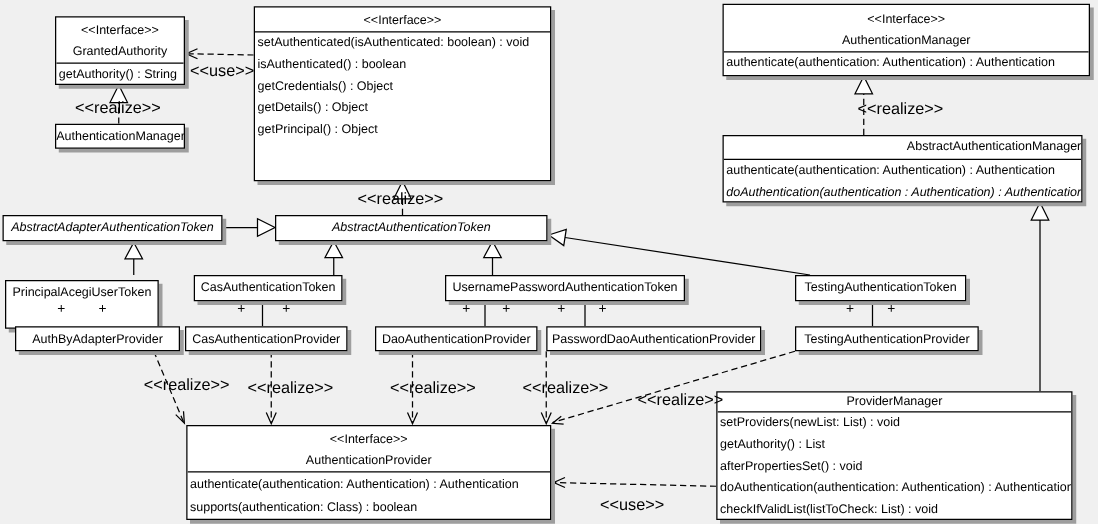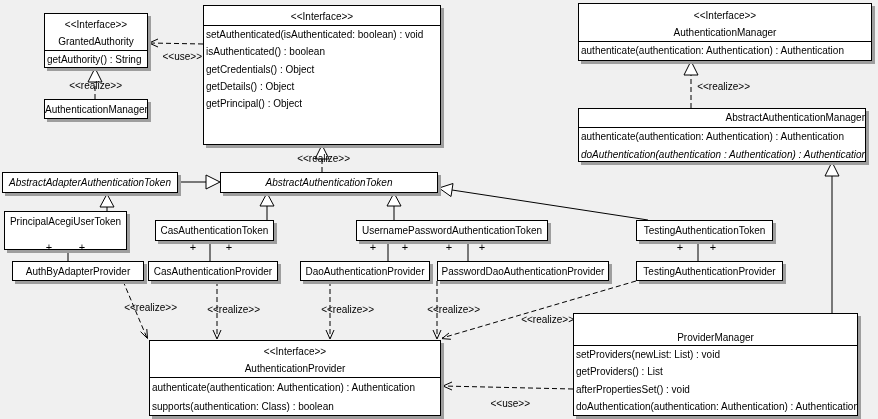--- a/index.html
+++ b/index.html
@@ -17,31 +17,31 @@
   svg.edges polyline.v{fill:none;stroke:#000;stroke-width:1;}
   .box{
     position:absolute;background:#fff;border:1px solid #000;
     box-shadow:3px 3px 0 #9e9e9e;box-sizing:border-box;overflow:hidden;
     font-size:10px;color:#000;
   }
   .box .hdr{text-align:center;border-bottom:1px solid #000;}
   .box .hdr div{line-height:17px;}
   .box .hdr.p2{padding-top:2px;}
   .box .hdr.p3{padding-top:3px;}
-  .box .hdr.h1 div{line-height:15px;margin-top:16px;}
+  .box .hdr.h1 div{line-height:15px;}
   .box .hdr.h1i div{line-height:18px;text-align:right;}
   .box .op{line-height:17.3px;white-space:nowrap;padding:0 2px;overflow:hidden;}
   .box.lh18 .op{line-height:18px;}
   .box.lh19 .op{line-height:19px;}
   .box.lh175 .op{line-height:17.5px;}
   .box.nameonly{text-align:center;}
   .box.nameonly .cname{line-height:19px;}
   .italic{font-style:italic;}
   .elabel{
-    position:absolute;font-size:10px;color:#000;text-align:right;
+    position:absolute;font-size:13px;color:#000;text-align:left;
     white-space:nowrap;line-height:11px;
   }
   .mult{
     position:absolute;font-size:11px;color:#000;text-align:center;
     width:10px;line-height:11px;
   }
 </style>
 </head>
 <body>
 
@@ -168,21 +168,21 @@
   </div>
 
   <div class="box nameonly" style="left:2px;top:172px;width:176px;height:21px">
     <div class="cname italic">AbstractAdapterAuthenticationToken</div>
   </div>
 
   <div class="box nameonly" style="left:220px;top:172px;width:218px;height:21px">
     <div class="cname italic">AbstractAuthenticationToken</div>
   </div>
 
-  <div class="box nameonly" style="left:4px;top:211px;width:123px;height:39px">
+  <div class="box nameonly" style="left:4px;top:224px;width:123px;height:39px">
     <div class="cname">PrincipalAcegiUserToken</div>
   </div>
 
   <div class="box nameonly" style="left:155px;top:220px;width:119px;height:21px">
     <div class="cname">CasAuthenticationToken</div>
   </div>
 
   <div class="box nameonly" style="left:356px;top:220px;width:192px;height:21px">
     <div class="cname">UsernamePasswordAuthenticationToken</div>
   </div>
@@ -219,21 +219,21 @@
     <div class="op">authenticate(authentication: Authentication) : Authentication</div>
     <div class="op">supports(authentication: Class) : boolean</div>
   </div>
 
   <div class="box" style="left:573px;top:313px;width:285px;height:103px">
     <div class="hdr h1">
       <div>ProviderManager</div>
     </div>
     <div>
       <div class="op">setProviders(newList: List) : void</div>
-      <div class="op">getProviders() : List</div>
+      <div class="op">getAuthority() : List</div>
       <div class="op">afterPropertiesSet() : void</div>
       <div class="op">doAuthentication(authentication: Authentication) : Authentication</div>
       <div class="op">checkIfValidList(listToCheck: List) : void</div>
     </div>
   </div>
 
   <div class="elabel" style="left:152px;top:51px;width:50px">&lt;&lt;use&gt;&gt;</div>
   <div class="elabel" style="left:60px;top:80px;width:62px">&lt;&lt;realize&gt;&gt;</div>
   <div class="elabel" style="left:286px;top:153px;width:64px">&lt;&lt;realize&gt;&gt;</div>
   <div class="elabel" style="left:686px;top:81px;width:64px">&lt;&lt;realize&gt;&gt;</div>

